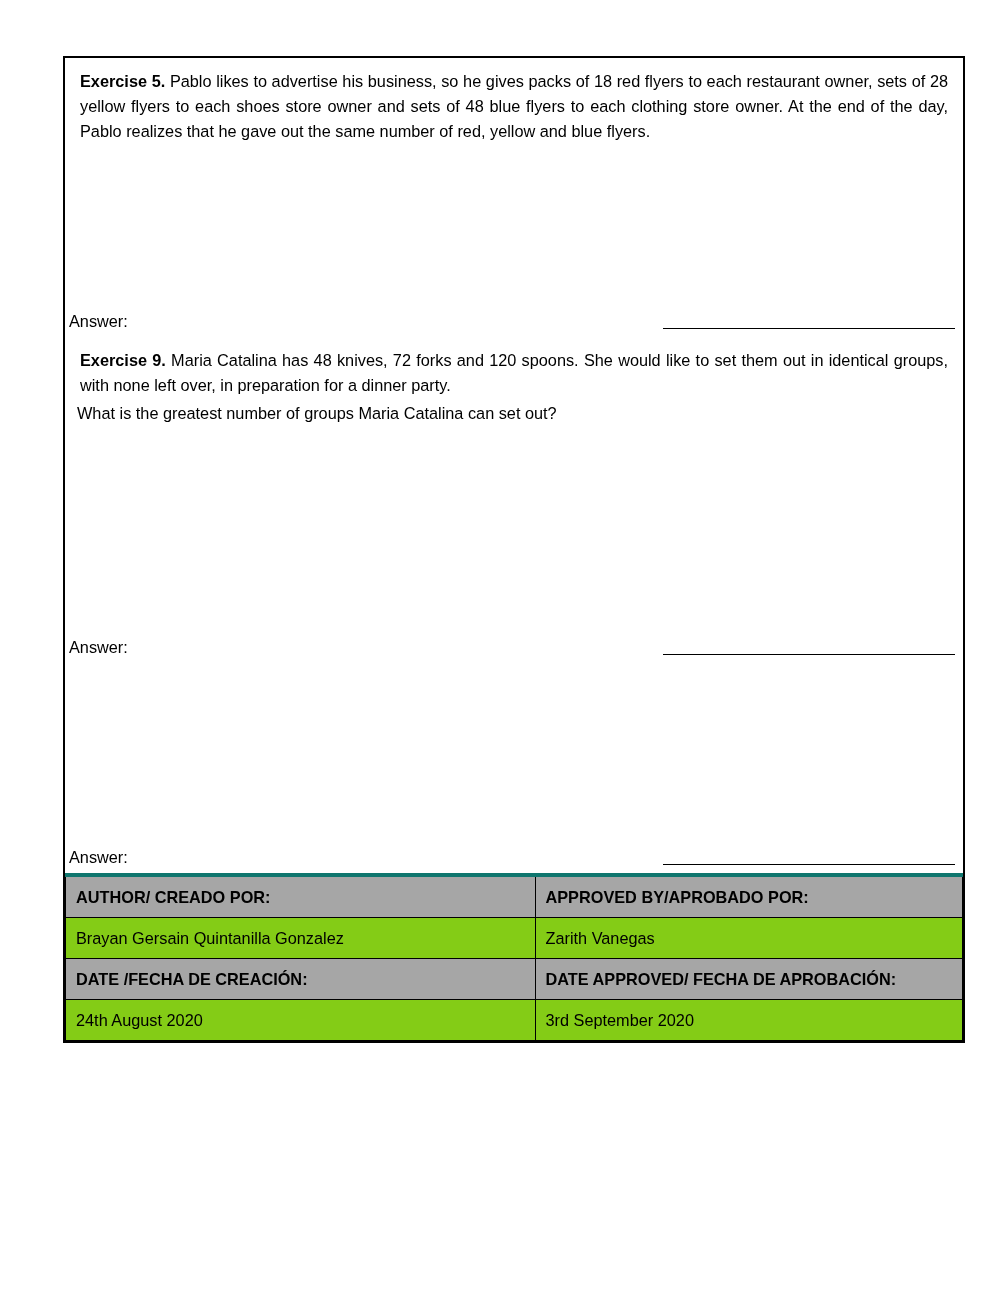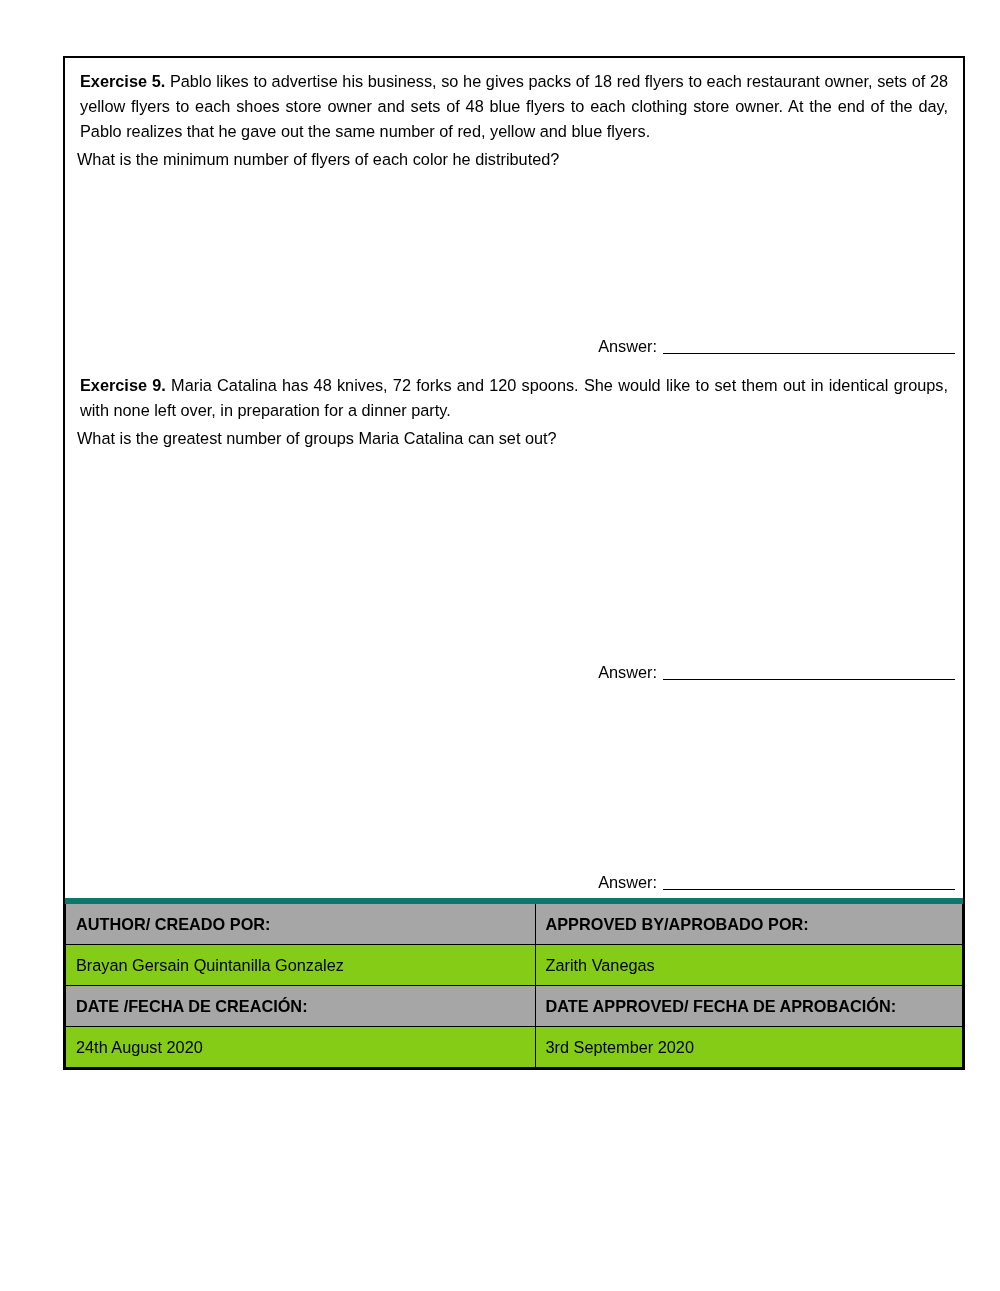--- a/index.html
+++ b/index.html
@@ -51,41 +51,41 @@
     line-height: 1.53;
     margin: 0;
     text-align: left;
   }
   .work-space-1 { height: 166px; }
   .work-space-2 { height: 213px; }
   .work-space-3 { height: 178px; }
 
   .answer-row {
     display: flex;
-    justify-content: flex-end;
+    justify-content: space-between;
     align-items: flex-end;
-    padding: 0 8px 8px 12px;
+    padding: 0 8px 8px 4px;
     box-sizing: border-box;
   }
   .answer-label {
     font-size: 16.3px;
     line-height: 1;
     padding-right: 6px;
   }
   .answer-line {
     width: 292px;
     border-bottom: 1.6px solid #000000;
     height: 14px;
   }
 
   .sig-table {
     border-collapse: collapse;
     width: 100%;
     table-layout: fixed;
-    border-top: 6px solid #0f766e;
+    border-top: 4px solid #0f766e;
   }
   .sig-table td {
     border: 1.5px solid #000000;
     padding: 9px 10px;
     font-size: 16.3px;
     vertical-align: middle;
     height: 22px;
   }
   .sig-table td.head {
     background: #a6a6a6;
@@ -99,21 +99,20 @@
   .sig-table td:first-child { width: 50%; }
 </style>
 </head>
 <body>
 
 <div class="page">
   <div class="sheet">
 
     <div class="exercise-block">
       <p class="ex-text"><span class="lead">Exercise 5.</span><span> Pablo likes to advertise his business, so he gives packs of 18 red flyers to each restaurant owner, sets of 28 yellow flyers to each shoes store owner and sets of 48 blue flyers to each clothing store owner. At the end of the day, Pablo realizes that he gave out the same number of red, yellow and blue flyers.</span></p>
-      <p class="ex-question">What is the minimum number of flyers of each color he distributed?</p>
     </div>
     <div class="work-space-1"></div>
     <div class="answer-row">
       <span class="answer-label">Answer:</span>
       <span class="answer-line"></span>
     </div>
 
     <div class="exercise-block">
       <p class="ex-text"><span class="lead">Exercise 9.</span><span> Maria Catalina has 48 knives, 72 forks and 120 spoons. She would like to set them out in identical groups, with none left over, in preparation for a dinner party.</span></p>
       <p class="ex-question">What is the greatest number of groups Maria Catalina can set out?</p>

